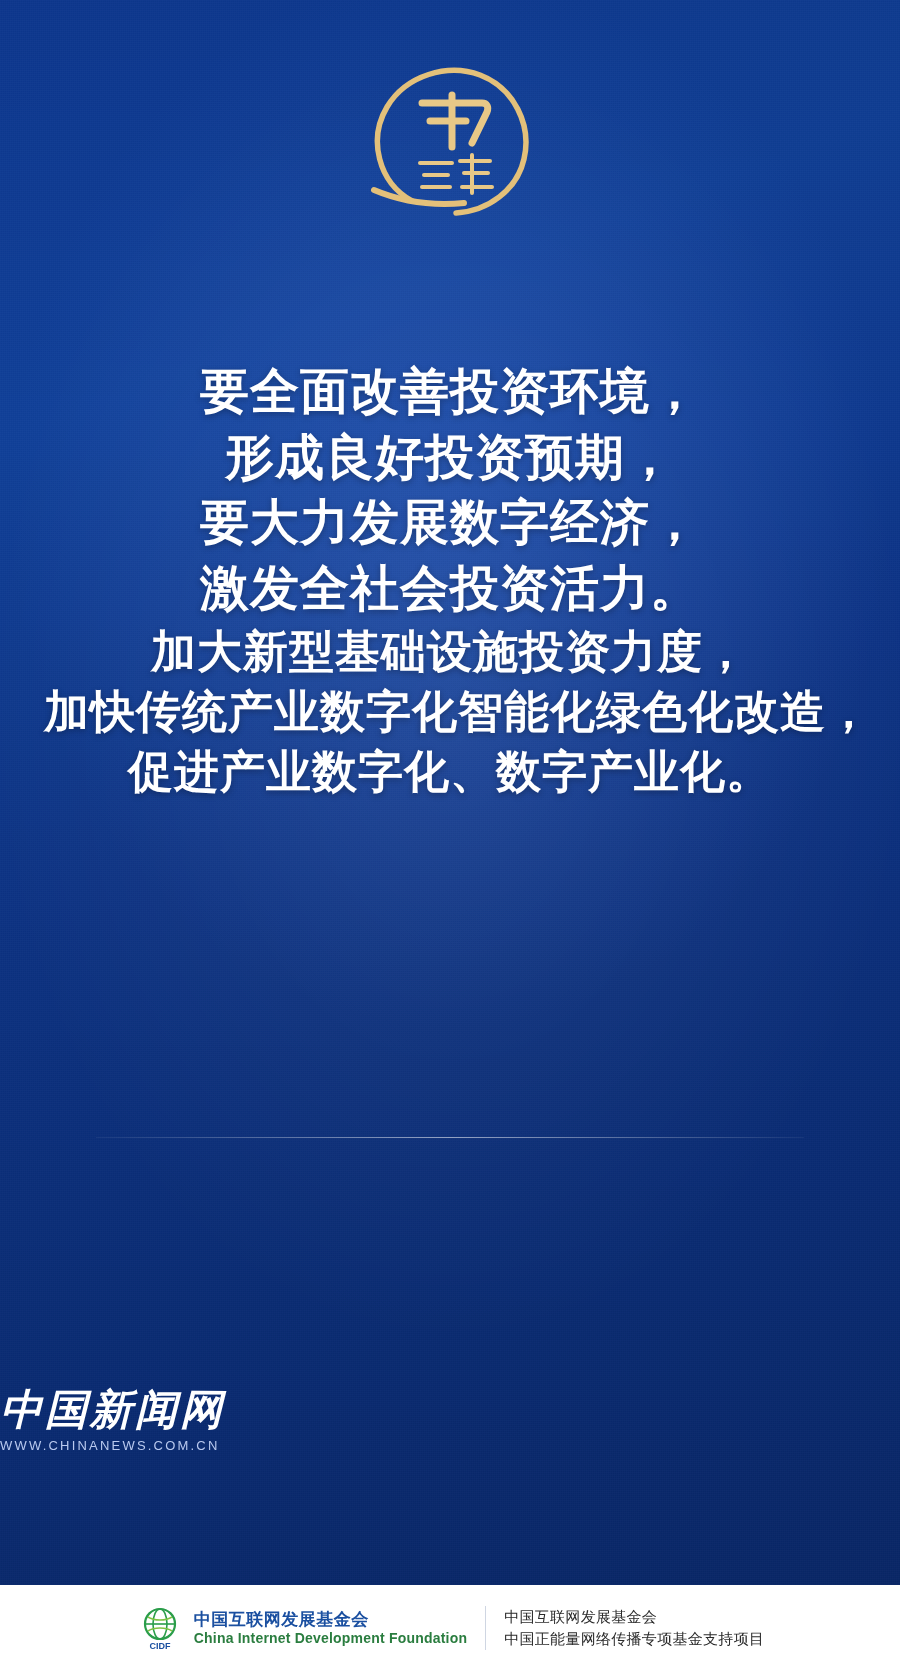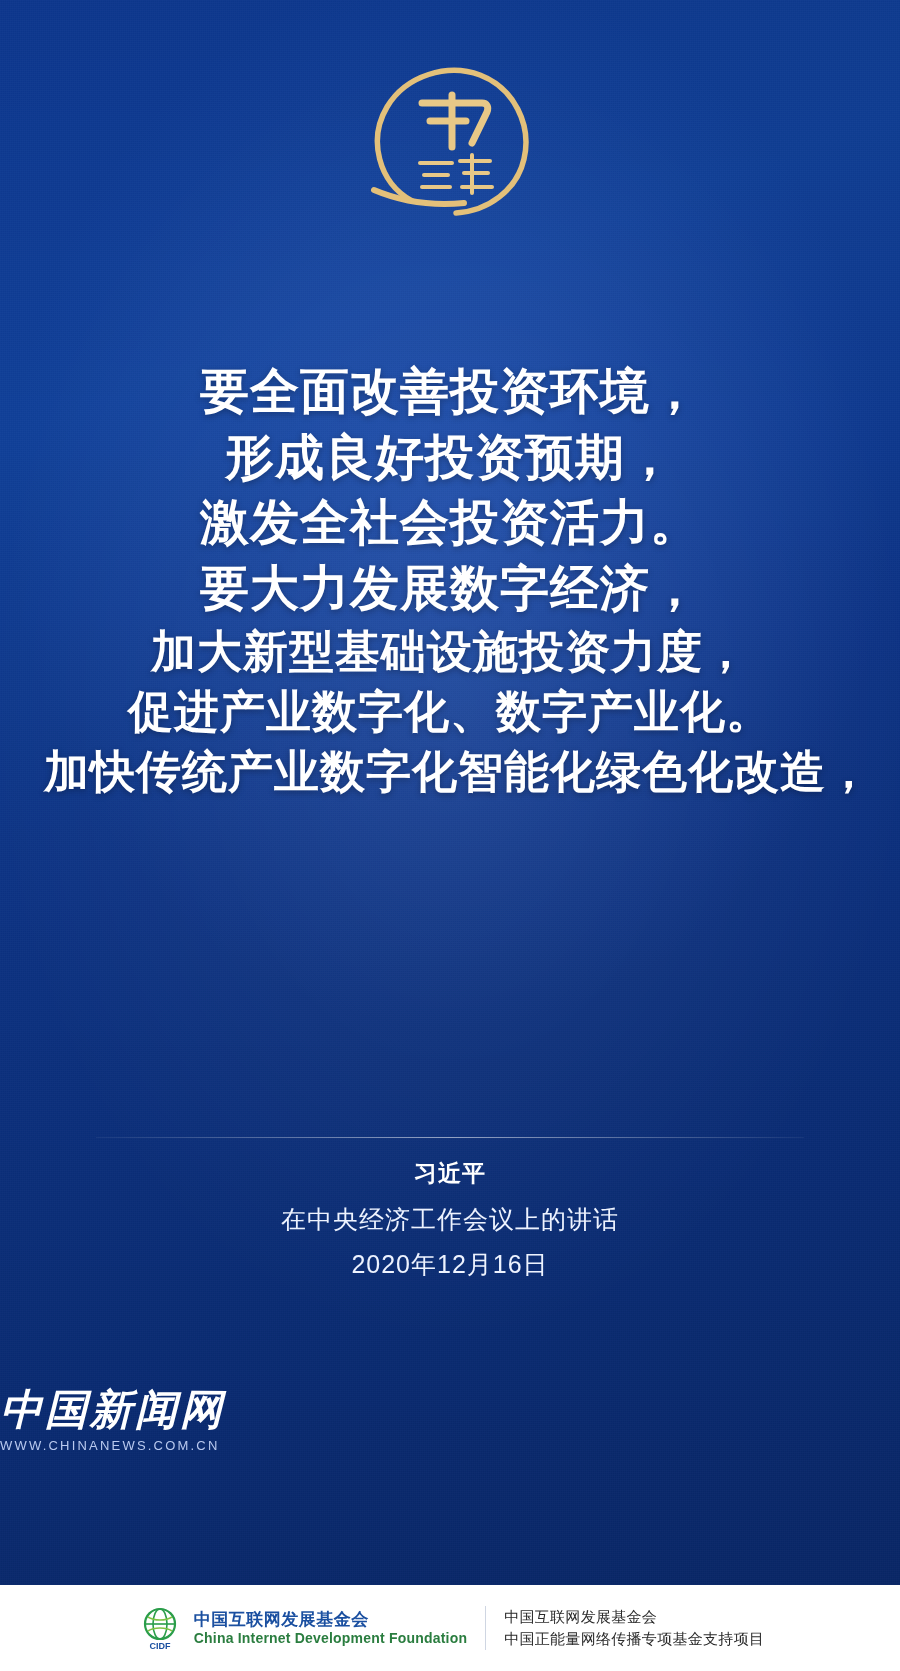--- a/index.html
+++ b/index.html
@@ -231,34 +231,29 @@
           <path d="M102 136 L132 136"></path>
           <path d="M112 104 L112 142"></path>
         </g>
       </svg>
     </div>
   </div>
 
   <div class="quote">
     <div class="quote-line">要全面改善投资环境，</div>
     <div class="quote-line">形成良好投资预期，</div>
+    <div class="quote-line">要大力发展数字经济，</div>
     <div class="quote-line">激发全社会投资活力。</div>
-    <div class="quote-line">要大力发展数字经济，</div>
     <div class="quote-line small">加大新型基础设施投资力度，</div>
+    <div class="quote-line small">加快传统产业数字化智能化绿色化改造，</div>
     <div class="quote-line small">促进产业数字化、数字产业化。</div>
-    <div class="quote-line small">加快传统产业数字化智能化绿色化改造，</div>
   </div>
 
   <div class="divider"></div>
 
-  <div class="attribution">
-    <div class="attr-name">习近平</div>
-    <div class="attr-occasion">在中央经济工作会议上的讲话</div>
-    <div class="attr-date">2020年12月16日</div>
-  </div>
 
   <div class="brand">
     <div class="brand-name">中国新闻网</div>
     <div class="brand-url">WWW.CHINANEWS.COM.CN</div>
   </div>
 
   <div class="footer">
     <div class="cidf">
       <div class="cidf-mark">
         <svg width="48" height="48" viewBox="0 0 48 48" aria-hidden="true">

